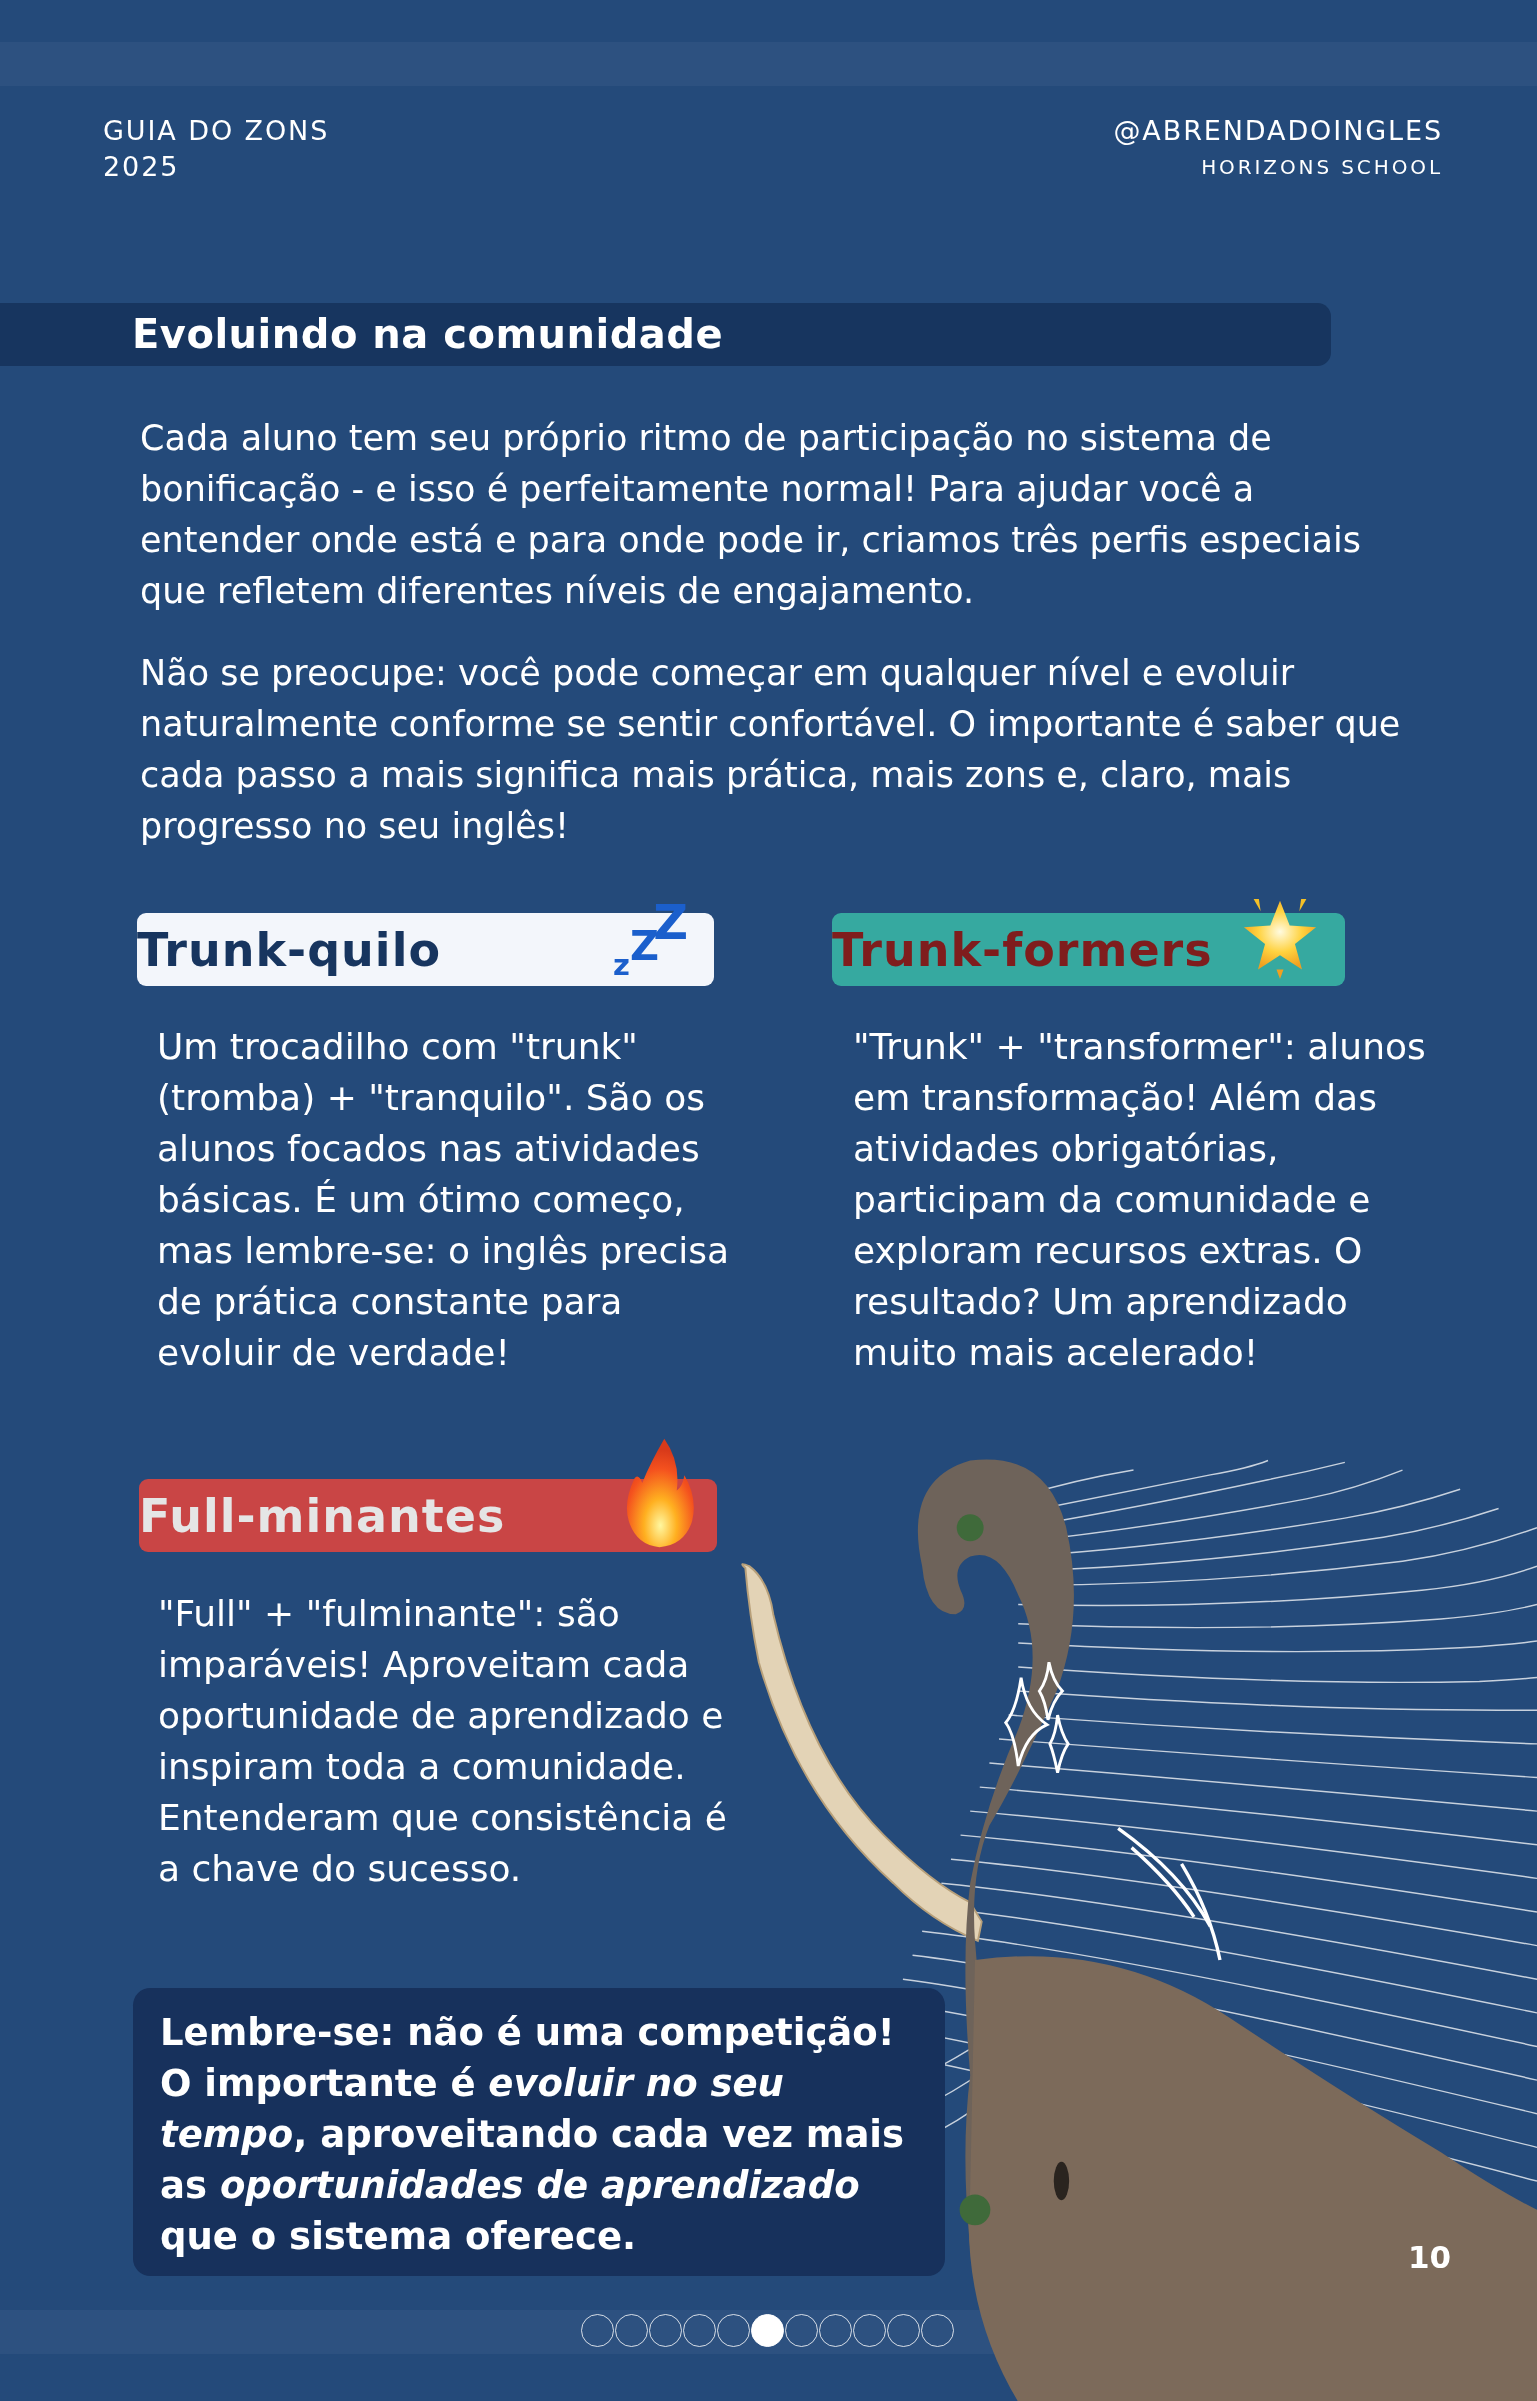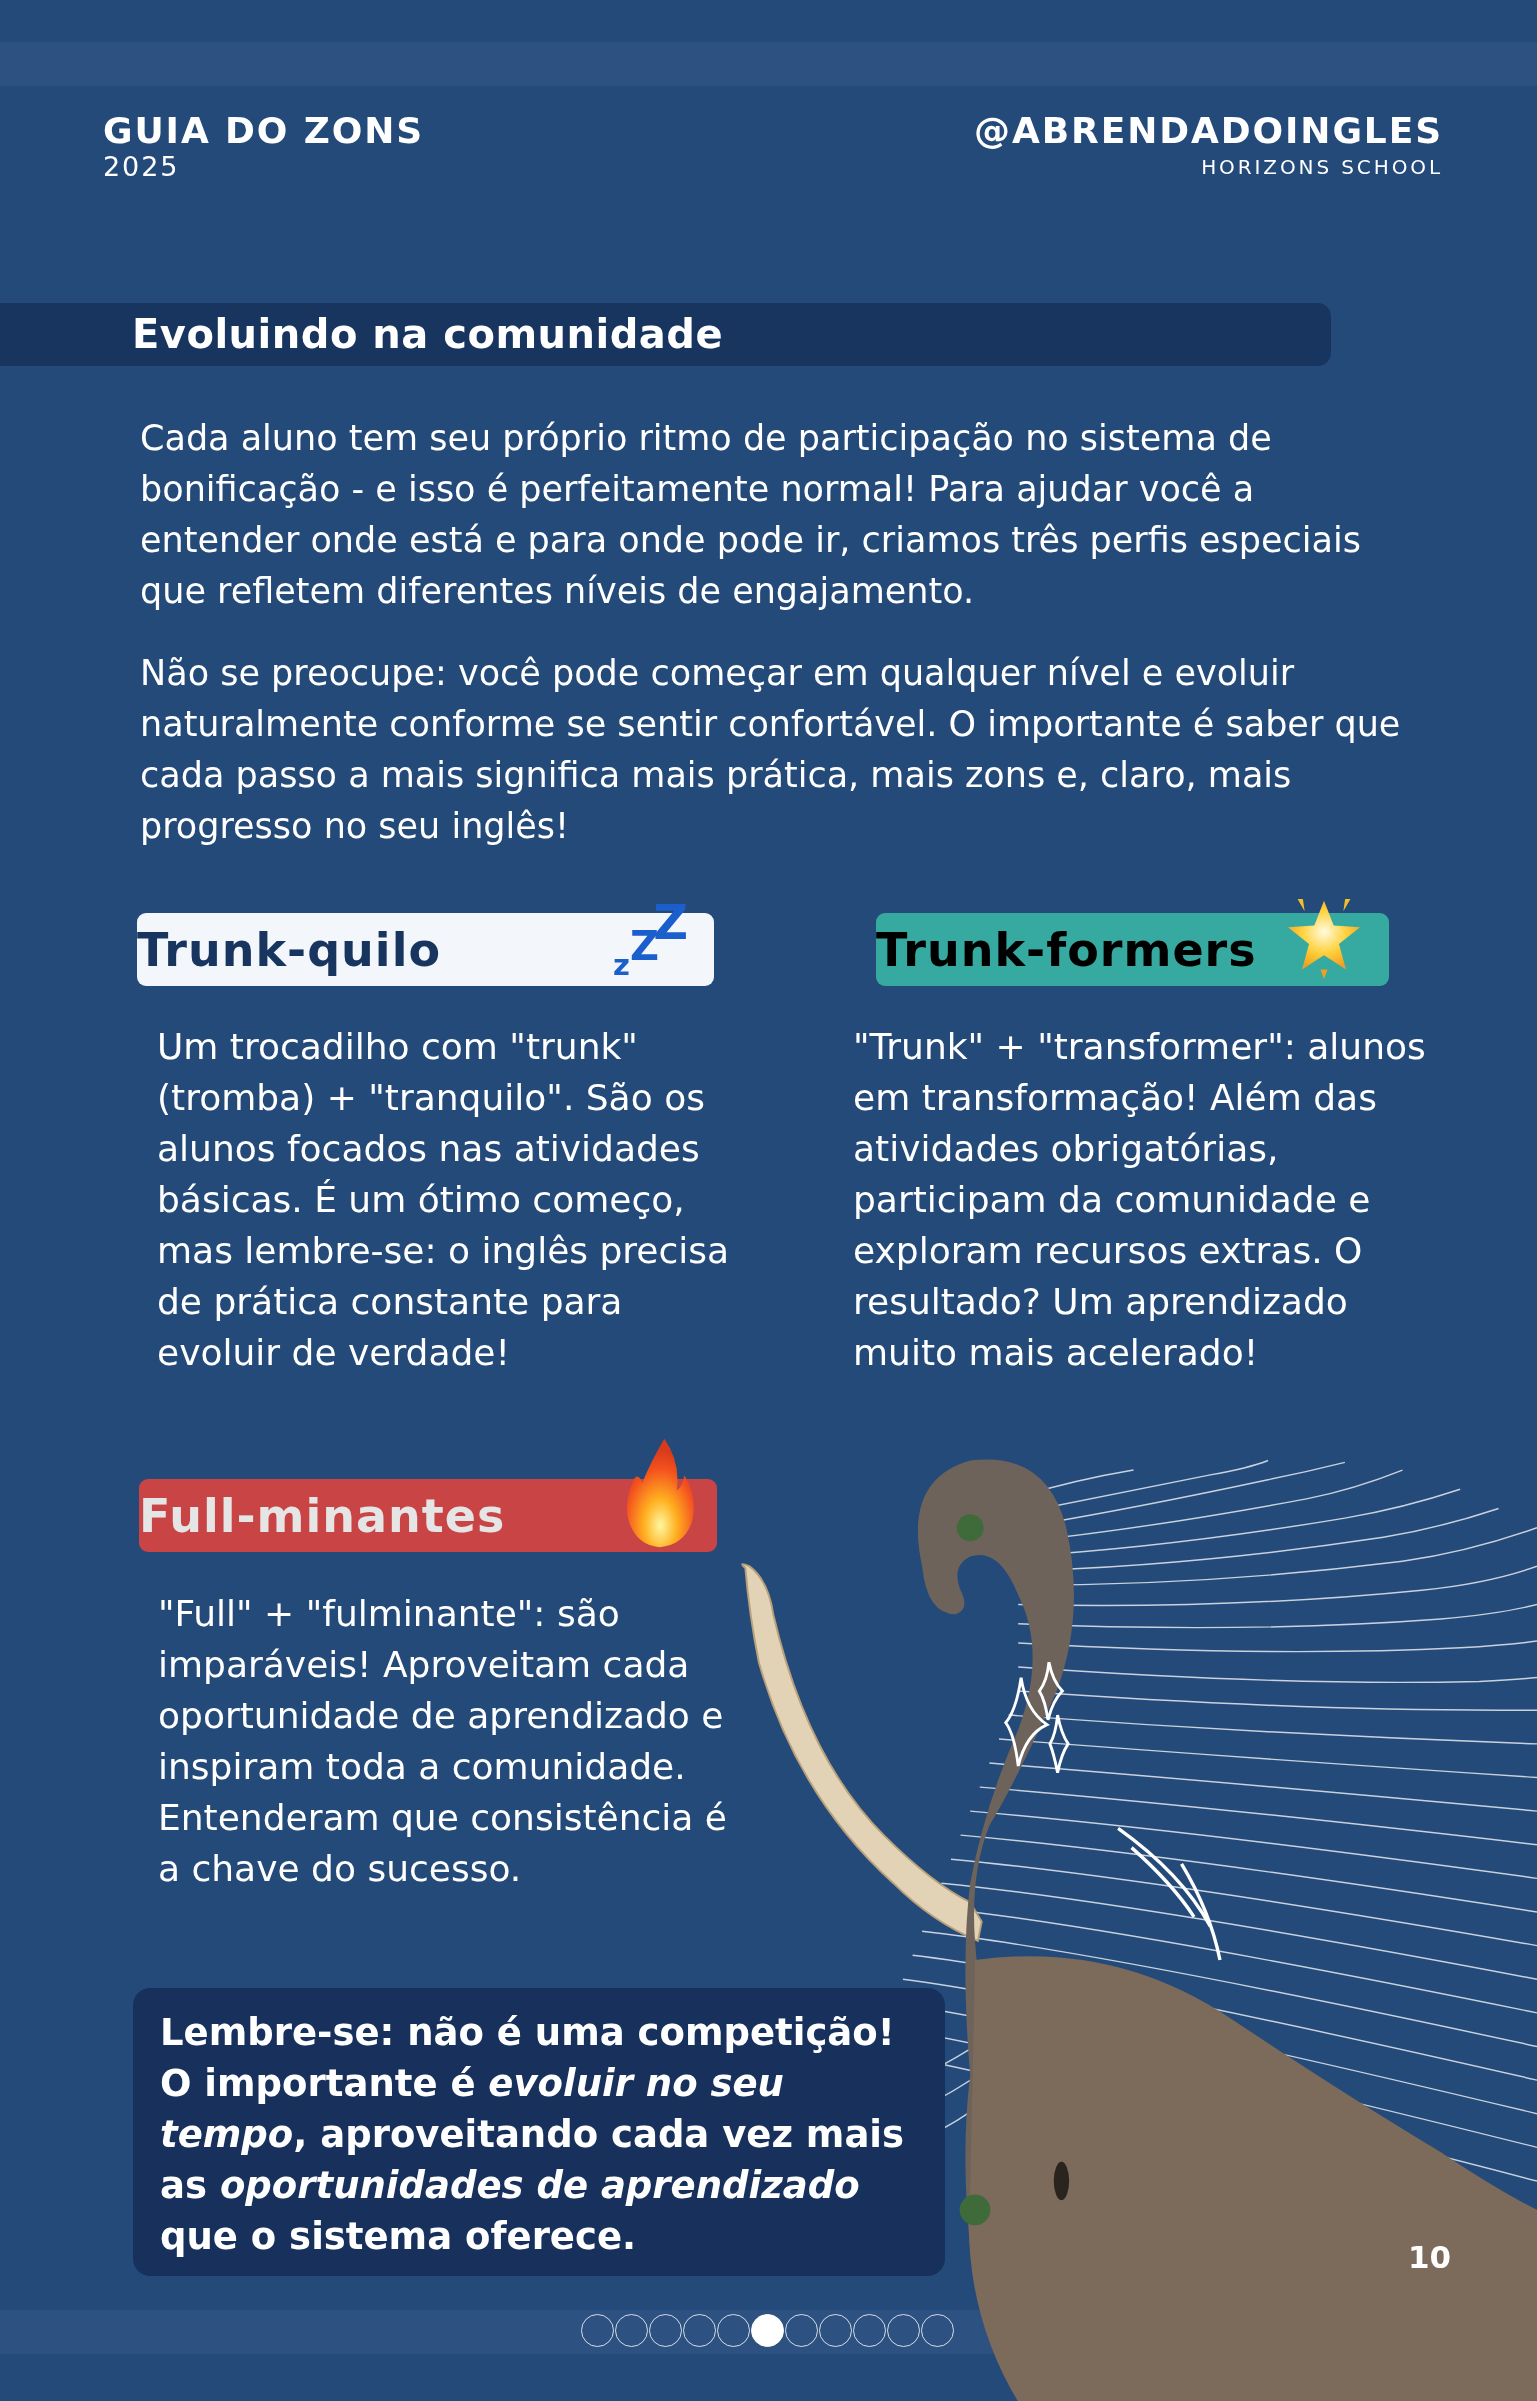--- a/index.html
+++ b/index.html
@@ -9,21 +9,21 @@
     position: relative;
     overflow: hidden;
     font-family: "DejaVu Sans", sans-serif;
     color: #ffffff;
   }
   .top-band { position: absolute; left: 0; top: 42px; width: 1537px; height: 44px; background: #2d5180; }
   .bottom-band { position: absolute; left: 0; top: 2310px; width: 1537px; height: 44px; background: #2d5180; }
 
   .hdr-left { position: absolute; left: 103px; top: 113px; }
   .hdr-right { position: absolute; right: 94px; top: 113px; text-align: right; }
-  .hdr-title { font-weight: bold; font-size: 36px; letter-spacing: 1.9px; line-height: 35px; }
+  .hdr-title { font-weight: normal; font-size: 27px; letter-spacing: 1.9px; line-height: 35px; }
   .hdr-sub { font-size: 20px; letter-spacing: 2.9px; line-height: 38px; font-weight: normal; }
   .hdr-year { font-size: 27px; letter-spacing: 1.9px; line-height: 38px; }
 
   .section-bar {
     position: absolute; left: 0; top: 303px; width: 1331px; height: 63px;
     background: #17355f; border-radius: 0 13.4px 13.4px 0;
   }
   .section-title {
     position: absolute; left: 132px; top: 0; line-height: 63px;
     font-size: 40px; font-weight: bold; letter-spacing: 0.5px;
@@ -32,21 +32,21 @@
   .intro { position: absolute; left: 140px; width: 1268px; font-size: 35px; line-height: 51px; }
   .intro.p1 { top: 413px; }
   .intro.p2 { top: 648px; }
 
   .pill {
     position: absolute; height: 73px; border-radius: 9px;
     display: flex; align-items: center; 
     font-size: 46px; font-weight: bold; letter-spacing: 1px;
   }
   .pill-1 { left: 137px; top: 913px; width: 577px; background: #f3f6fb; color: #17355f; }
-  .pill-2 { left: 876px; top: 913px; width: 513px; background: #36a9a0; color: #000000; }
+  .pill-2 { left: 832px; top: 913px; width: 513px; background: #36a9a0; color: #7f1d1d; }
   .pill-3 { left: 139px; top: 1479px; width: 578px; background: #c94545; color: #e5e5e5; }
 
   .zzz { position: absolute; right: 25px; top: -25px; color: #1b5fcc; font-weight: bold; font-family: "DejaVu Sans", sans-serif; }
   .zzz span { position: absolute; }
   .zzz .z1 { right: 58px; top: 60px; font-size: 29px; }
   .zzz .z2 { right: 29px; top: 35px; font-size: 40px; }
   .zzz .z3 { right: 0px; top: 5.8px; font-size: 48px; }
 
   .star { position: absolute; right: 21px; top: -21px; width: 88px; height: 88px; }
   .fire { position: absolute; right: 19px; top: -44px; width: 77px; height: 115px; }

